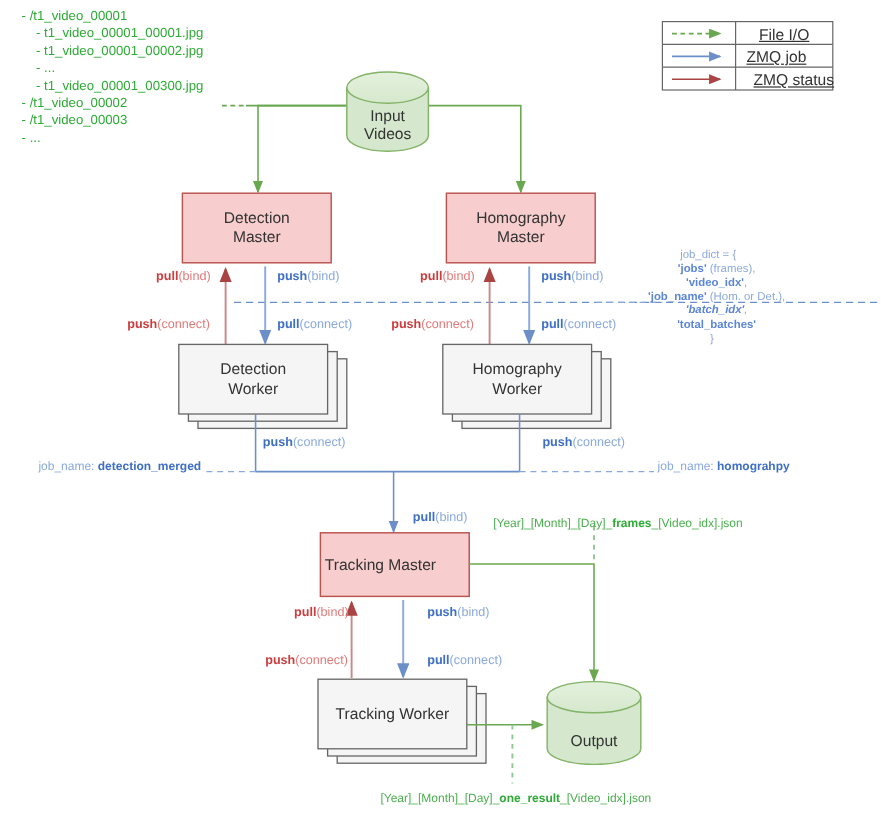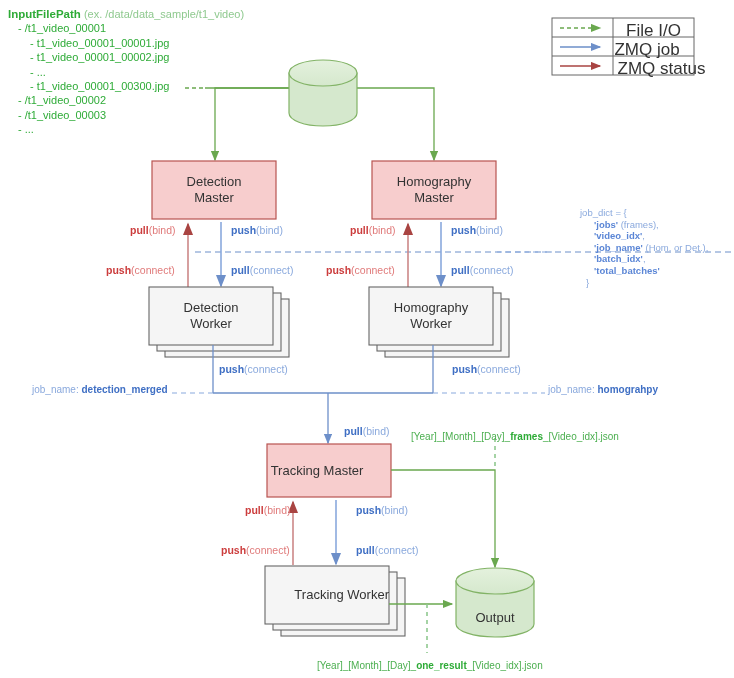--- a/index.html
+++ b/index.html
@@ -9,21 +9,21 @@
   .svg-layer{position:absolute;left:0;top:0;width:734px;height:678px;}
 
   .txt{position:absolute;white-space:nowrap;}
 
   
   .tree{font-size:11px;color:#2eab37;line-height:14.4px;}
   .tree .hdr{font-weight:bold;color:#2eab37;font-size:11.5px;}
   .tree .dim{color:#8fc98f;font-weight:normal;}
 
   
-  .legend-lbl{font-size:17px;color:#333;text-align:center;}
+  .legend-lbl{font-size:13px;color:#333;text-align:center;text-decoration:underline;}
 
   
   .node-lbl{position:absolute;text-align:center;font-size:13px;color:#333;
             line-height:16px;}
   .cyl-lbl{position:absolute;text-align:center;font-size:13px;color:#333;}
 
   
   .zmq{position:absolute;font-size:10.5px;white-space:nowrap;}
   .zmq .b{font-weight:bold;}
   .zmq.red{color:#e07a7a;}
@@ -174,36 +174,35 @@
       <line x1="427" y1="604" x2="427" y2="653" stroke="#8fc98f" stroke-width="1.6" stroke-dasharray="4,4"></line>
     </g>
 
     <g>
       <path d="M456,581 L456,624 a39,13 0 0 0 78,0 L534,581 z" fill="#d5e8cd" stroke="#82b366" stroke-width="1.2"></path>
       <ellipse cx="495" cy="581" rx="39" ry="13" fill="url(#cylTop)" stroke="#82b366" stroke-width="1.2"></ellipse>
     </g>
   </svg>
 
   <div class="txt tree" style="left:8px;top:7px;">
-    <div><span class="hdr">InputFilePath</span>
-         <span class="dim">(ex. /data/data_sample/t1_video)</span></div>
     <div style="padding-left:10px;">- /t1_video_00001</div>
     <div style="padding-left:22px;">- t1_video_00001_00001.jpg</div>
     <div style="padding-left:22px;">- t1_video_00001_00002.jpg</div>
     <div style="padding-left:22px;">- ...</div>
     <div style="padding-left:22px;">- t1_video_00001_00300.jpg</div>
     <div style="padding-left:10px;">- /t1_video_00002</div>
     <div style="padding-left:10px;">- /t1_video_00003</div>
     <div style="padding-left:10px;">- ...</div>
   </div>
 
   <div class="txt legend-lbl" style="left:613px;top:21px;width:81px;">File I/O</div>
   <div class="txt legend-lbl" style="left:613px;top:40px;width:68px;">ZMQ job</div>
   <div class="txt legend-lbl" style="left:613px;top:59px;width:97px;">ZMQ status</div>
 
+  <div class="cyl-lbl" style="left:289px;top:89px;width:68px;">Input Videos</div>
 
   <div class="node-lbl" style="left:152px;top:174px;width:124px;">
     <div>Detection</div>
     <div>Master</div>
   </div>
 
   <div class="node-lbl" style="left:372px;top:174px;width:124px;">
     <div>Homography</div>
     <div>Master</div>
   </div>
@@ -213,21 +212,21 @@
     <div>Worker</div>
   </div>
 
   <div class="node-lbl" style="left:369px;top:300px;width:124px;">
     <div>Homography</div>
     <div>Worker</div>
   </div>
 
   <div class="node-lbl" style="left:267px;top:463px;width:100px;">Tracking Master</div>
 
-  <div class="node-lbl" style="left:265px;top:587px;width:124px;text-align:right;">Tracking Worker</div>
+  <div class="node-lbl" style="left:265px;top:587px;width:124px;">Tracking Worker</div>
 
   <div class="cyl-lbl" style="left:456px;top:610px;width:78px;">Output</div>
 
   <div class="zmq red" style="left:130px;top:224px;">
     <span class="b">pull</span><span>(bind)</span></div>
   <div class="zmq blue" style="left:231px;top:224px;">
     <span class="b">push</span><span>(bind)</span></div>
   <div class="zmq red" style="left:106px;top:264px;">
     <span class="b">push</span><span>(connect)</span></div>
   <div class="zmq blue" style="left:231px;top:264px;">
@@ -250,26 +249,26 @@
     <span class="b">pull</span><span>(bind)</span></div>
   <div class="zmq red" style="left:245px;top:504px;">
     <span class="b">pull</span><span>(bind)</span></div>
   <div class="zmq blue" style="left:356px;top:504px;">
     <span class="b">push</span><span>(bind)</span></div>
   <div class="zmq red" style="left:221px;top:544px;">
     <span class="b">push</span><span>(connect)</span></div>
   <div class="zmq blue" style="left:356px;top:544px;">
     <span class="b">pull</span><span>(connect)</span></div>
 
-  <div class="jobdict" style="left:580px;top:207px;">
+  <div class="jobdict" style="left:526px;top:207px;text-align:center;">
     <div>job_dict = {</div>
     <div style="padding-left:14px;"><span class="b">'jobs'</span><span> (frames),</span></div>
     <div style="padding-left:14px;"><span class="b">'video_idx'</span><span>,</span></div>
     <div style="padding-left:14px;"><span class="b">'job_name'</span><span> (Hom. or Det.),</span></div>
-    <div style="padding-left:14px;"><span class="b">'batch_idx'</span><span>,</span></div>
+    <div style="padding-left:14px;font-style:italic;"><span class="b">'batch_idx'</span><span>,</span></div>
     <div style="padding-left:14px;"><span class="b">'total_batches'</span><span></span></div>
     <div style="padding-left:6px;">}</div>
   </div>
 
   <div class="jobname" style="left:32px;top:384px;">
     <span>job_name: </span><span class="b">detection_merged</span></div>
   <div class="jobname" style="left:548px;top:384px;">
     <span>job_name: </span><span class="b">homograhpy</span></div>
 
   <div class="fileout" style="left:411px;top:431px;">

